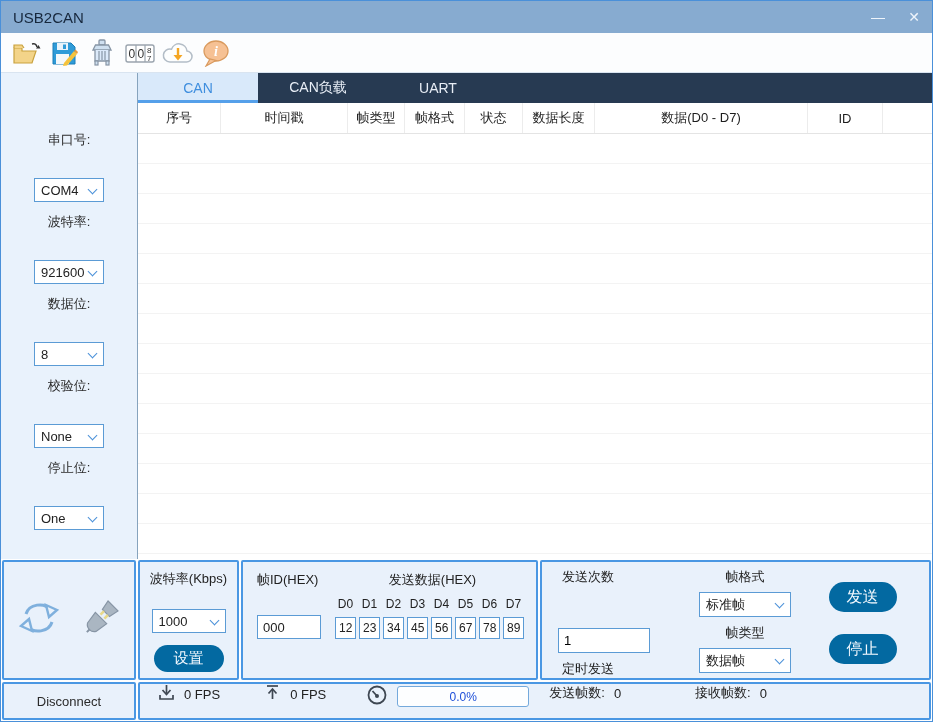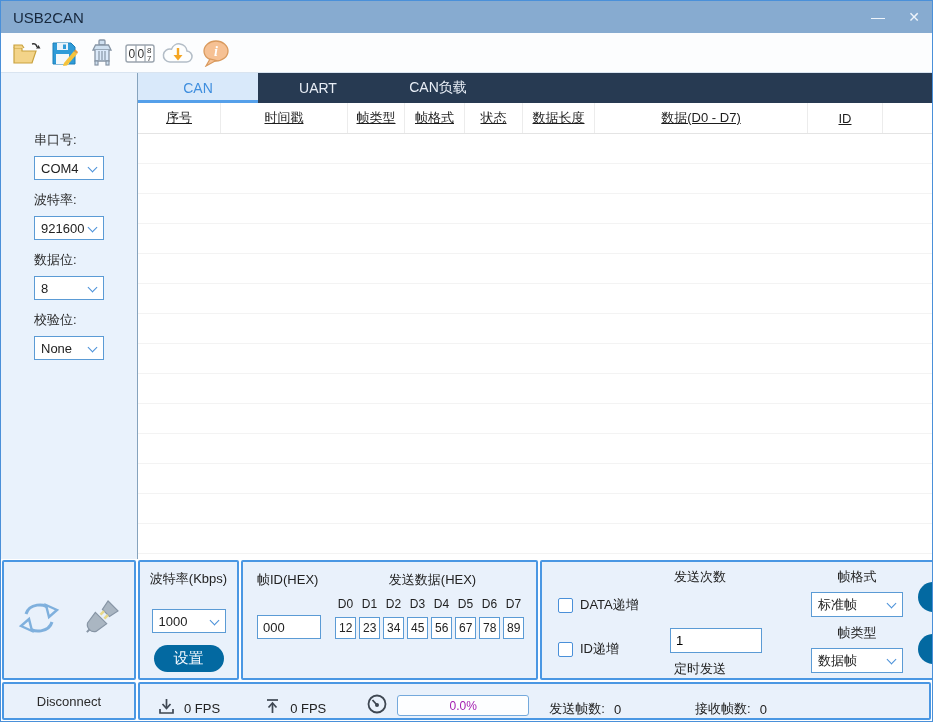--- a/index.html
+++ b/index.html
@@ -14,32 +14,32 @@
   .win-btns { margin-left:auto; display:flex; }
   .win-btn { width:36px; height:32px; display:flex; align-items:center; justify-content:center; color:#eef4fb; font-size:14px; }
 
   
   .toolbar { height:40px; flex:0 0 40px; background:#fcfdfe; border-bottom:1px solid #d9e4f0; display:flex; align-items:center; padding-left:8px; gap:4px; }
   .tool-btn { width:34px; height:34px; display:flex; align-items:center; justify-content:center; }
 
   
   .middle { flex:1 1 auto; display:flex; min-height:0; }
   .sidebar { width:137px; flex:0 0 137px; background:#e9f2fc; border-right:1px solid #86a3bd; padding-top:58px; display:flex; flex-direction:column; align-items:center; }
-  .field { margin-bottom:11px; display:flex; flex-direction:column; align-items:flex-start; }
+  .field { margin-bottom:11px; display:flex; flex-direction:column; align-items:center;gap:22px; }
   .field .flabel { font-size:13px; color:#2a2a2a; margin-bottom:7px; }
   .combo { position:relative; width:70px; height:24px; background:#fff; border:1px solid #5b9bd5; display:flex; align-items:center; padding-left:6px; font-size:13px; color:#222; }
   .chev { position:absolute; right:7px; top:7px; width:7px; height:7px; border-right:1.6px solid #4a90d9; border-bottom:1.6px solid #4a90d9; transform:rotate(45deg); }
 
   .main { flex:1 1 auto; display:flex; flex-direction:column; min-width:0; }
   .tabbar { height:30px; flex:0 0 30px; background:#273a52; display:flex; }
   .tab { width:120px; display:flex; align-items:center; justify-content:center; font-size:14px; color:#e8eef6; }
   .tab.active { background:#d9e9fa; color:#3f8ede; box-shadow:inset 0 -3px 0 #55a0ea; }
 
   .thead { height:31px; flex:0 0 31px; display:flex; background:#fff; border-bottom:1px solid #e4e4e4; }
-  .th { display:flex; align-items:center; justify-content:center; font-size:13px; color:#1d1d1d; border-right:1px solid #ececec; height:100%;text-decoration:underline; }
+  .th { display:flex; align-items:center; justify-content:center; font-size:13px; color:#1d1d1d; border-right:1px solid #ececec; height:100%; }
   .c0{width:83px}.c1{width:127px}.c2{width:57px}.c3{width:60px}.c4{width:58px}.c5{width:72px}.c6{width:213px}.c7{width:75px}.c8{flex:1;border-right:none}
   .tbody { flex:1 1 auto; background:repeating-linear-gradient(to bottom,#ffffff 0px,#ffffff 29px,#f3f3f3 29px,#f3f3f3 30px); }
 
   
   .bottom-row { height:122px; flex:0 0 122px; display:flex; background:#fff; }
   .panel { border:2px solid #4a97e3; background:#e9f1fb; border-radius:2px; margin:1px; }
   .p-conn { flex:0 0 134px; display:flex; align-items:center; justify-content:center; gap:18px; }
   .p-baud { flex:0 0 101px; display:flex; flex-direction:column; align-items:center; padding-top:8px; }
   .p-baud .plabel { font-size:13px; color:#222; margin-bottom:21px; }
   .p-baud .combo { width:74px; margin-bottom:12px; }
@@ -71,23 +71,23 @@
   .sel-col { width:122px; display:flex; flex-direction:column; margin-left:14px; }
   .sel-group { display:flex; flex-direction:column; align-items:center; margin-bottom:7px; }
   .sel-group .glabel { font-size:13px; color:#222; margin-bottom:6px; }
   .sel-group .combo { width:92px; height:25px; }
   .btn-col { flex:1; display:flex; flex-direction:column; align-items:center; justify-content:center; gap:22px; }
   .btn-act { width:68px; height:30px; border-radius:15px; font-size:16px; }
 
   
   .status-row { height:40px; flex:0 0 40px; display:flex; background:#fff; }
   .p-disc { flex:0 0 134px; display:flex; align-items:center; justify-content:center; font-size:13px; color:#2a2a2a; }
-  .p-stats { flex:1 1 auto; display:flex; align-items:flex-end; padding-left:18px; font-size:13px; color:#222; }
+  .p-stats { flex:1 1 auto; display:flex; align-items:flex-start; padding-left:18px; font-size:13px; color:#222; }
   .stat-item { display:flex; align-items:center; gap:9px; }
-  .progress { width:132px; height:21px; border:1px solid #74a9dc; border-radius:3px; background:#fdfeff; display:flex; align-items:center; justify-content:center; font-size:12px; color:#a21caf; }
+  .progress { width:132px; height:21px; border:1px solid #74a9dc; border-radius:3px; background:#fdfeff; display:flex; align-items:center; justify-content:center; font-size:12px; color:#1d4ed8; }
   .gap1{margin-left:20px}.gap2{margin-left:44px}.gap3{margin-left:40px}.gap4{margin-left:74px}
 </style>
 </head>
 <body>
 
 <div class="window">
 
   <div class="titlebar">
     <span class="title">USB2CAN</span>
     <div class="win-btns">
@@ -178,27 +178,34 @@
           <span class="chev"></span>
         </div>
       </div>
       <div class="field">
         <span class="flabel">校验位:</span>
         <div class="combo">
           <span>None</span>
           <span class="chev"></span>
         </div>
       </div>
+      <div class="field">
+        <span class="flabel">停止位:</span>
+        <div class="combo">
+          <span>One</span>
+          <span class="chev"></span>
+        </div>
+      </div>
     </div>
 
     <div class="main">
       <div class="tabbar">
         <div class="tab active">CAN</div>
+        <div class="tab">CAN负载</div>
         <div class="tab">UART</div>
-        <div class="tab">CAN负载</div>
       </div>
       <div class="thead">
         <div class="th c0">序号</div>
         <div class="th c1">时间戳</div>
         <div class="th c2">帧类型</div>
         <div class="th c3">帧格式</div>
         <div class="th c4">状态</div>
         <div class="th c5">数据长度</div>
         <div class="th c6">数据(D0 - D7)</div>
         <div class="th c7">ID</div>
@@ -281,30 +288,20 @@
             </div>
           <div class="byte-cell">
               <span class="blabel">D7</span>
               <input value="89" style="">
             </div>
         </div>
       </div>
     </div>
 
     <div class="panel p-send">
-      <div class="chk-col">
-        <div class="chk-row">
-          <span class="chk"></span>
-          <span>DATA递增</span>
-        </div>
-        <div class="chk-row">
-          <span class="chk"></span>
-          <span>ID递增</span>
-        </div>
-      </div>
       <div class="num-col">
         <div class="num-group">
           <span class="glabel">发送次数</span>
           <div class="num-wrap">
             <input class="inp-count" value="1" style="">
           </div>
         </div>
         <div class="num-group">
           <span class="glabel">定时发送</span>
           <div class="num-wrap">

